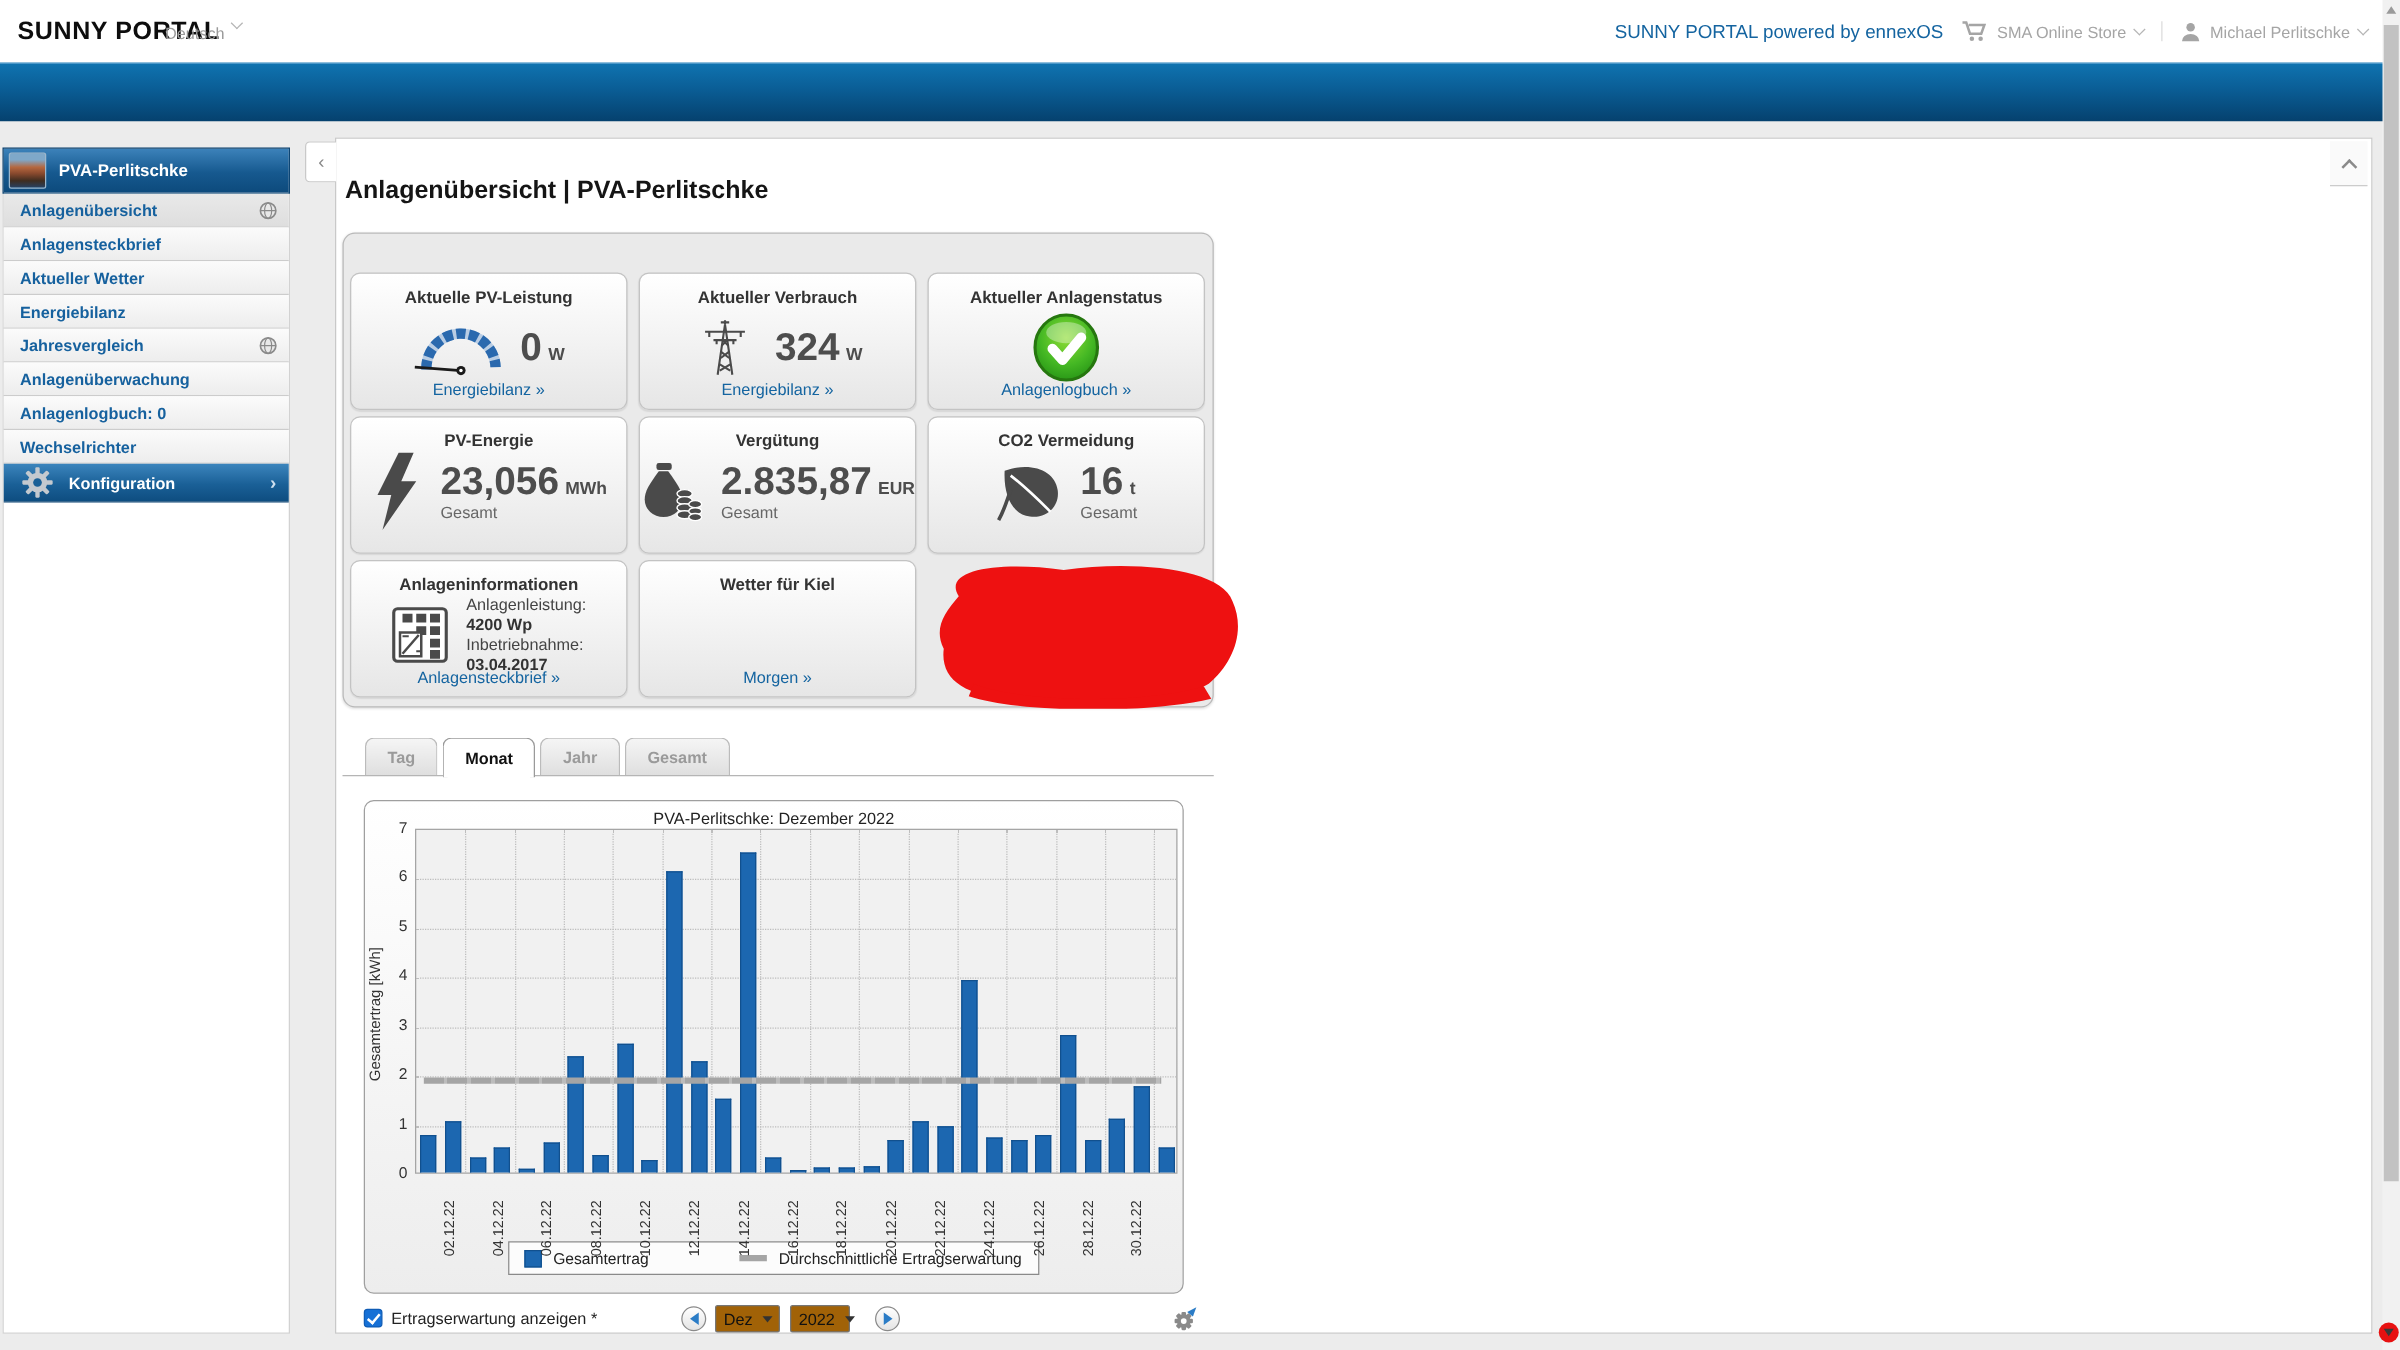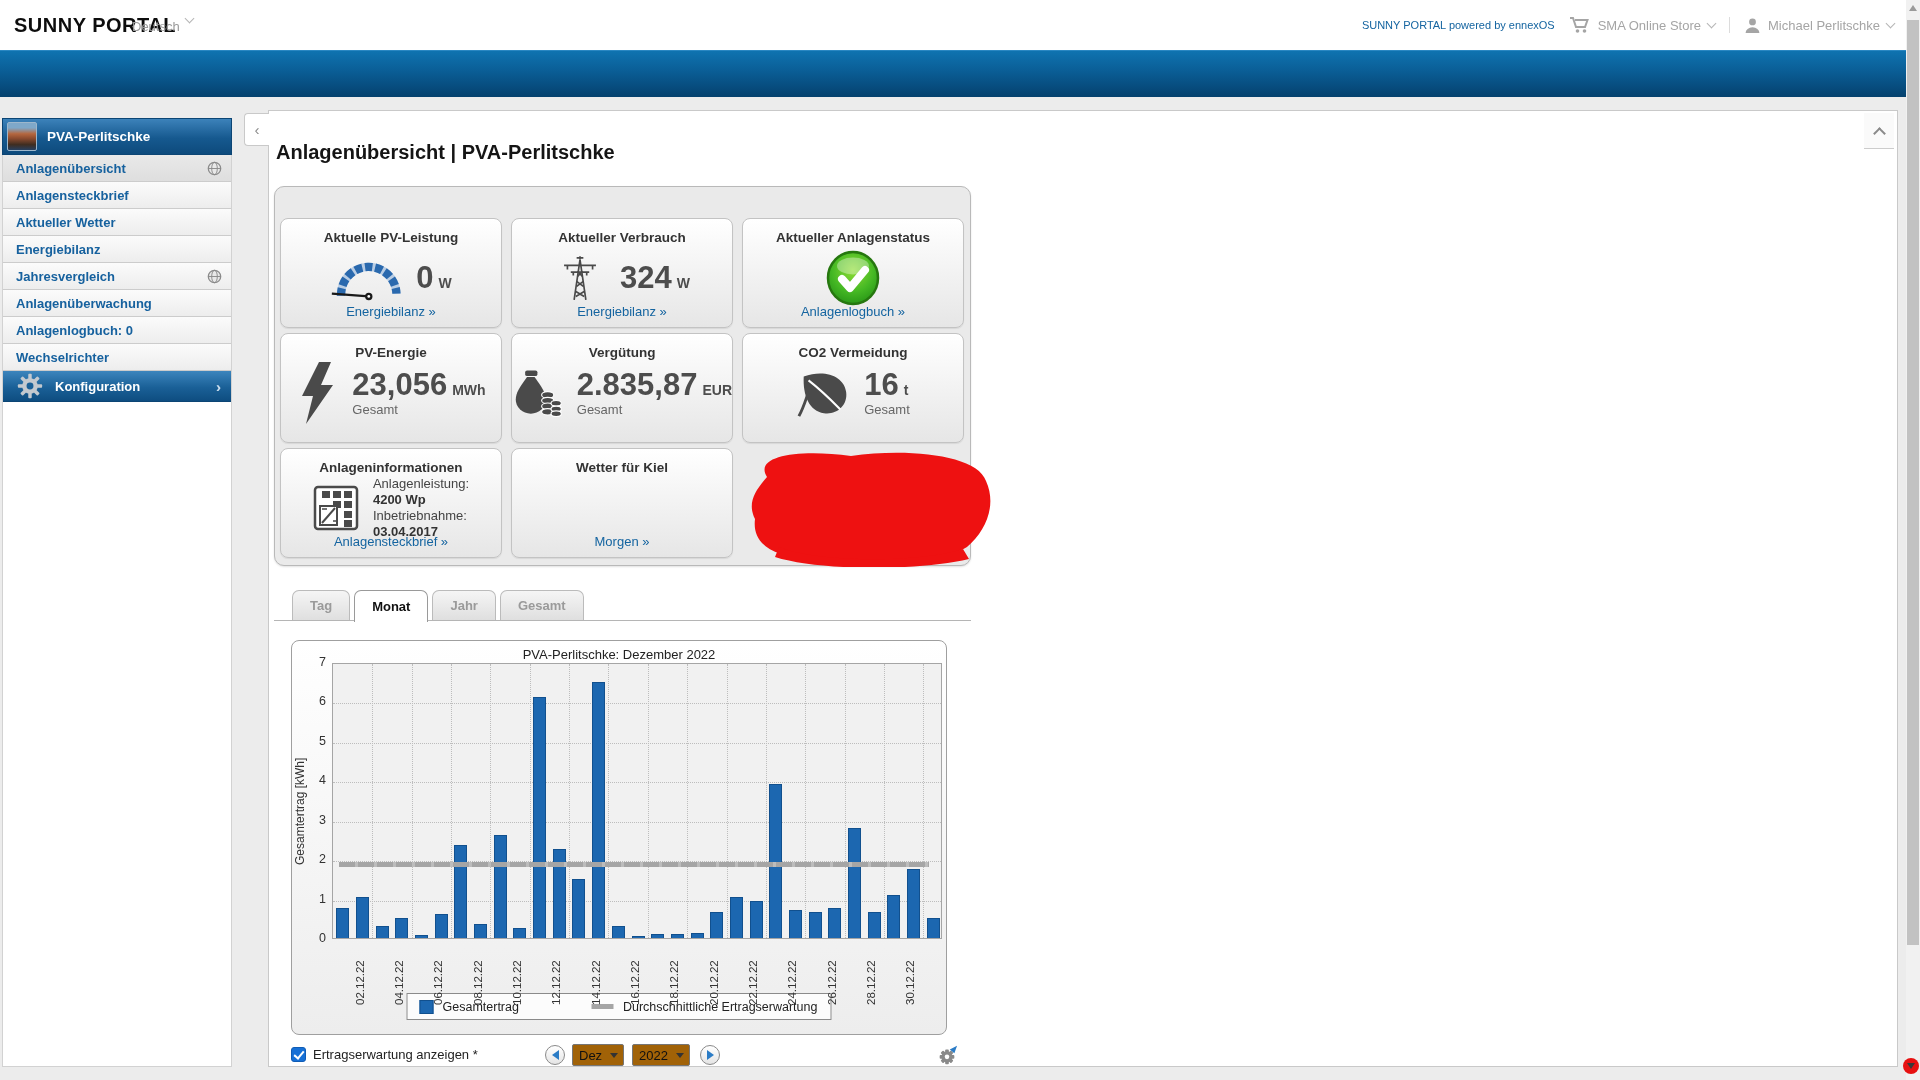--- a/index.html
+++ b/index.html
@@ -5,21 +5,21 @@
   * { margin:0; padding:0; box-sizing:border-box; }
   html,body { width:1920px; height:1080px; overflow:hidden; }
   body { font-family:"Liberation Sans", sans-serif; background:#ececec; position:relative; }
   #app { position:absolute; inset:0; width:1920px; height:1080px; }
 
   
   .topbar { position:absolute; left:0; top:0; width:1920px; height:50px; background:#ffffff; }
   .logo { position:absolute; left:14px; top:14px; font-size:20px; font-weight:900; letter-spacing:.5px; color:#0d0d0d; }
   .lang { position:absolute; left:132px; top:19px; font-size:13px; color:#9a9a9a; display:flex; gap:6px; cursor:pointer; }
   .topright { position:absolute; right:26px; top:0; height:50px; display:flex; align-items:center; gap:14px; }
-  .powered { font-size:11px; color:#1464a0; cursor:pointer; }
+  .powered { font-size:15px; color:#1464a0; cursor:pointer; }
   .topgroup { display:flex; align-items:center; gap:7px; color:#a5a5a5; font-size:13px; cursor:pointer; }
   .vdiv { width:1px; height:16px; background:#dcdcdc; }
   .caret { width:7px; height:7px; border-right:1.5px solid #b5b5b5; border-bottom:1.5px solid #b5b5b5; transform:rotate(45deg); margin-top:-4px; }
 
   
   .banner { position:absolute; left:0; top:50px; width:1920px; height:47px;
     background:linear-gradient(#0f73b0,#0a5d95 45%,#05416e); border-top:1px solid #2a87c2; }
 
   
   .sidebar { position:absolute; left:2px; top:118px; width:230px; height:949px; background:#ffffff; border:1px solid #d2d2d2; }
@@ -491,21 +491,21 @@
   <div class="controls">
     <div class="cbx"></div>
     <div class="cbx-label">Ertragserwartung anzeigen *</div>
     <div class="navbtn" style="left:254px">
         <div class="tri-l"></div>
       </div>
     <div class="select" style="left:281px; width:52px">
       <span>Dez</span>
         <span class="sel-arrow"></span>
     </div>
-    <div class="select" style="left:341px; width:58px">
+    <div class="select" style="left:341px; width:48px">
       <span>2022</span>
         <span class="sel-arrow"></span>
     </div>
     <div class="navbtn" style="left:409px">
         <div class="tri-r"></div>
       </div>
     <svg class="export-icon" viewBox="0 0 24 24">
       <g fill="#8a8a8a">
         <rect x="10" y="6" width="4" height="4" rx="1"></rect>
           <rect x="10" y="18" width="4" height="4" rx="1"></rect>

